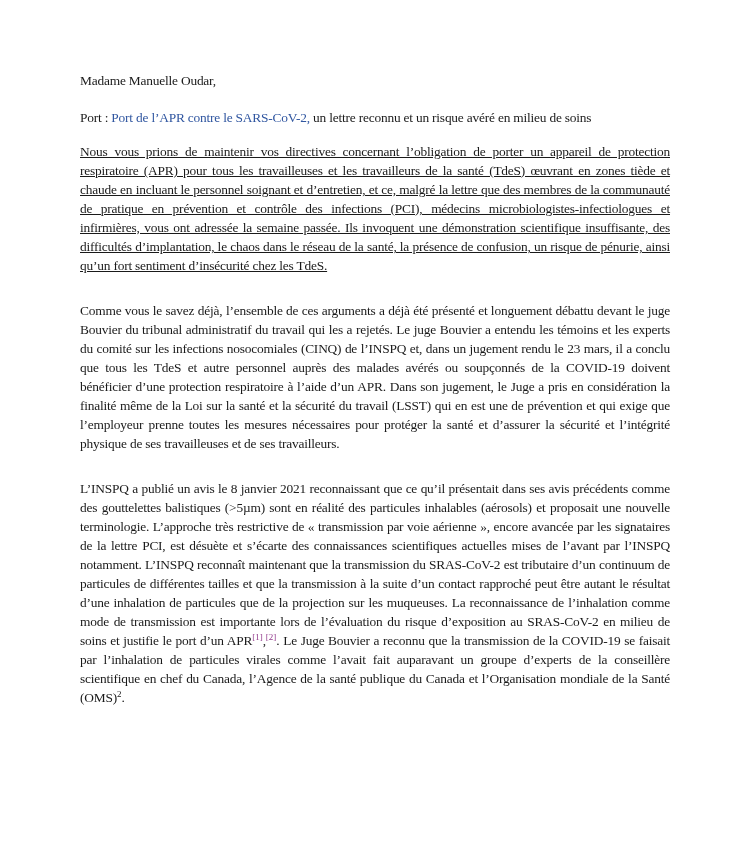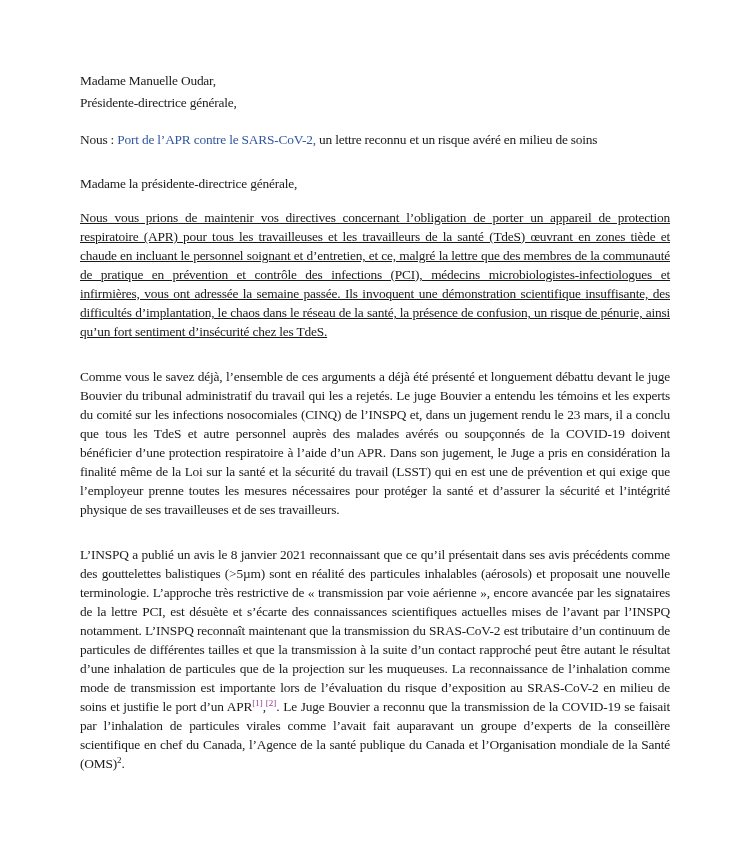--- a/index.html
+++ b/index.html
@@ -47,26 +47,24 @@
   }
   .sup.ref{color:var(--ref-purple);cursor:pointer;}
 </style>
 </head>
 <body>
 
 <div class="page">
 
   <div class="recipient">
     <div>Madame Manuelle Oudar,</div>
-    <div>Présidente-directrice générale,</div>
   </div>
 
-  <p class="subject"><span>Nous : </span><span class="subject-title">Port de l’APR contre le SARS-CoV-2,</span><span> un lettre reconnu et un risque avéré en milieu de soins</span></p>
+  <p class="subject"><span>Port : </span><span class="subject-title">Port de l’APR contre le SARS-CoV-2,</span><span> un lettre reconnu et un risque avéré en milieu de soins</span></p>
 
-  <p class="salutation">Madame la présidente-directrice générale,</p>
 
   <div class="body-paragraphs">
       <p class="para"><span>Nous vous prions de maintenir vos directives concernant l’obligation de porter un appareil de protection respiratoire (APR) pour tous les travailleuses et les travailleurs de la santé (TdeS) œuvrant en zones tiède et chaude en incluant le personnel soignant et d’entretien, et ce, malgré la lettre que des membres de la communauté de pratique en prévention et contrôle des infections (PCI), médecins microbiologistes-infectiologues et infirmières, vous ont adressée la semaine passée. Ils invoquent une démonstration scientifique insuffisante, des difficultés d’implantation, le chaos dans le réseau de la santé, la présence de confusion, un risque de pénurie, ainsi qu’un fort sentiment d’insécurité chez les TdeS.</span></p>
       <p class="para"><span>Comme vous le savez déjà, l’ensemble de ces arguments a déjà été présenté et longuement débattu devant le juge Bouvier du tribunal administratif du travail qui les a rejetés. Le juge Bouvier a entendu les témoins et les experts du comité sur les infections nosocomiales (CINQ) de l’INSPQ et, dans un jugement rendu le 23 mars, il a conclu que tous les TdeS et autre personnel auprès des malades avérés ou soupçonnés de la COVID-19 doivent bénéficier d’une protection respiratoire à l’aide d’un APR. Dans son jugement, le Juge a pris en considération la finalité même de la </span><span class="italic">Loi sur la santé et la sécurité du travail</span><span> (LSST) qui en est une de prévention et qui exige que l’employeur prenne toutes les mesures nécessaires pour protéger la santé et d’assurer la sécurité et l’intégrité physique de ses travailleuses et de ses travailleurs.</span></p>
       <p class="para"><span>L’INSPQ a publié un avis le 8 janvier 2021 reconnaissant que ce qu’il présentait dans ses avis précédents comme des gouttelettes balistiques (&gt;5µm) sont en réalité des particules inhalables (aérosols) et proposait une nouvelle terminologie. L’approche très restrictive de « </span><span class="italic">transmission par voie aérienne</span><span> », encore avancée par les signataires de la lettre PCI, est désuète et s’écarte des connaissances scientifiques actuelles mises de l’avant par l’INSPQ notamment. L’INSPQ reconnaît maintenant que la transmission du SRAS-CoV-2 est tributaire d’un continuum de particules de différentes tailles et que la transmission à la suite d’un contact rapproché peut être autant le résultat d’une inhalation de particules que de la projection sur les muqueuses. La reconnaissance de l’inhalation comme mode de transmission est importante lors de l’évaluation du risque d’exposition au SRAS-CoV-2 en milieu de soins et justifie le port d’un APR</span><span class="sup ref">[1]</span><span>,</span><span class="sup ref">[2]</span><span>. Le Juge Bouvier a reconnu que la transmission de la COVID-19 se faisait par l’inhalation de particules virales comme l’avait fait auparavant un groupe d’experts de la conseillère scientifique en chef du Canada, l’Agence de la santé publique du Canada et l’Organisation mondiale de la Santé (OMS)</span><span class="sup">2</span><span>.</span></p>
     </div>
 
 </div>
 
 </body></html>

